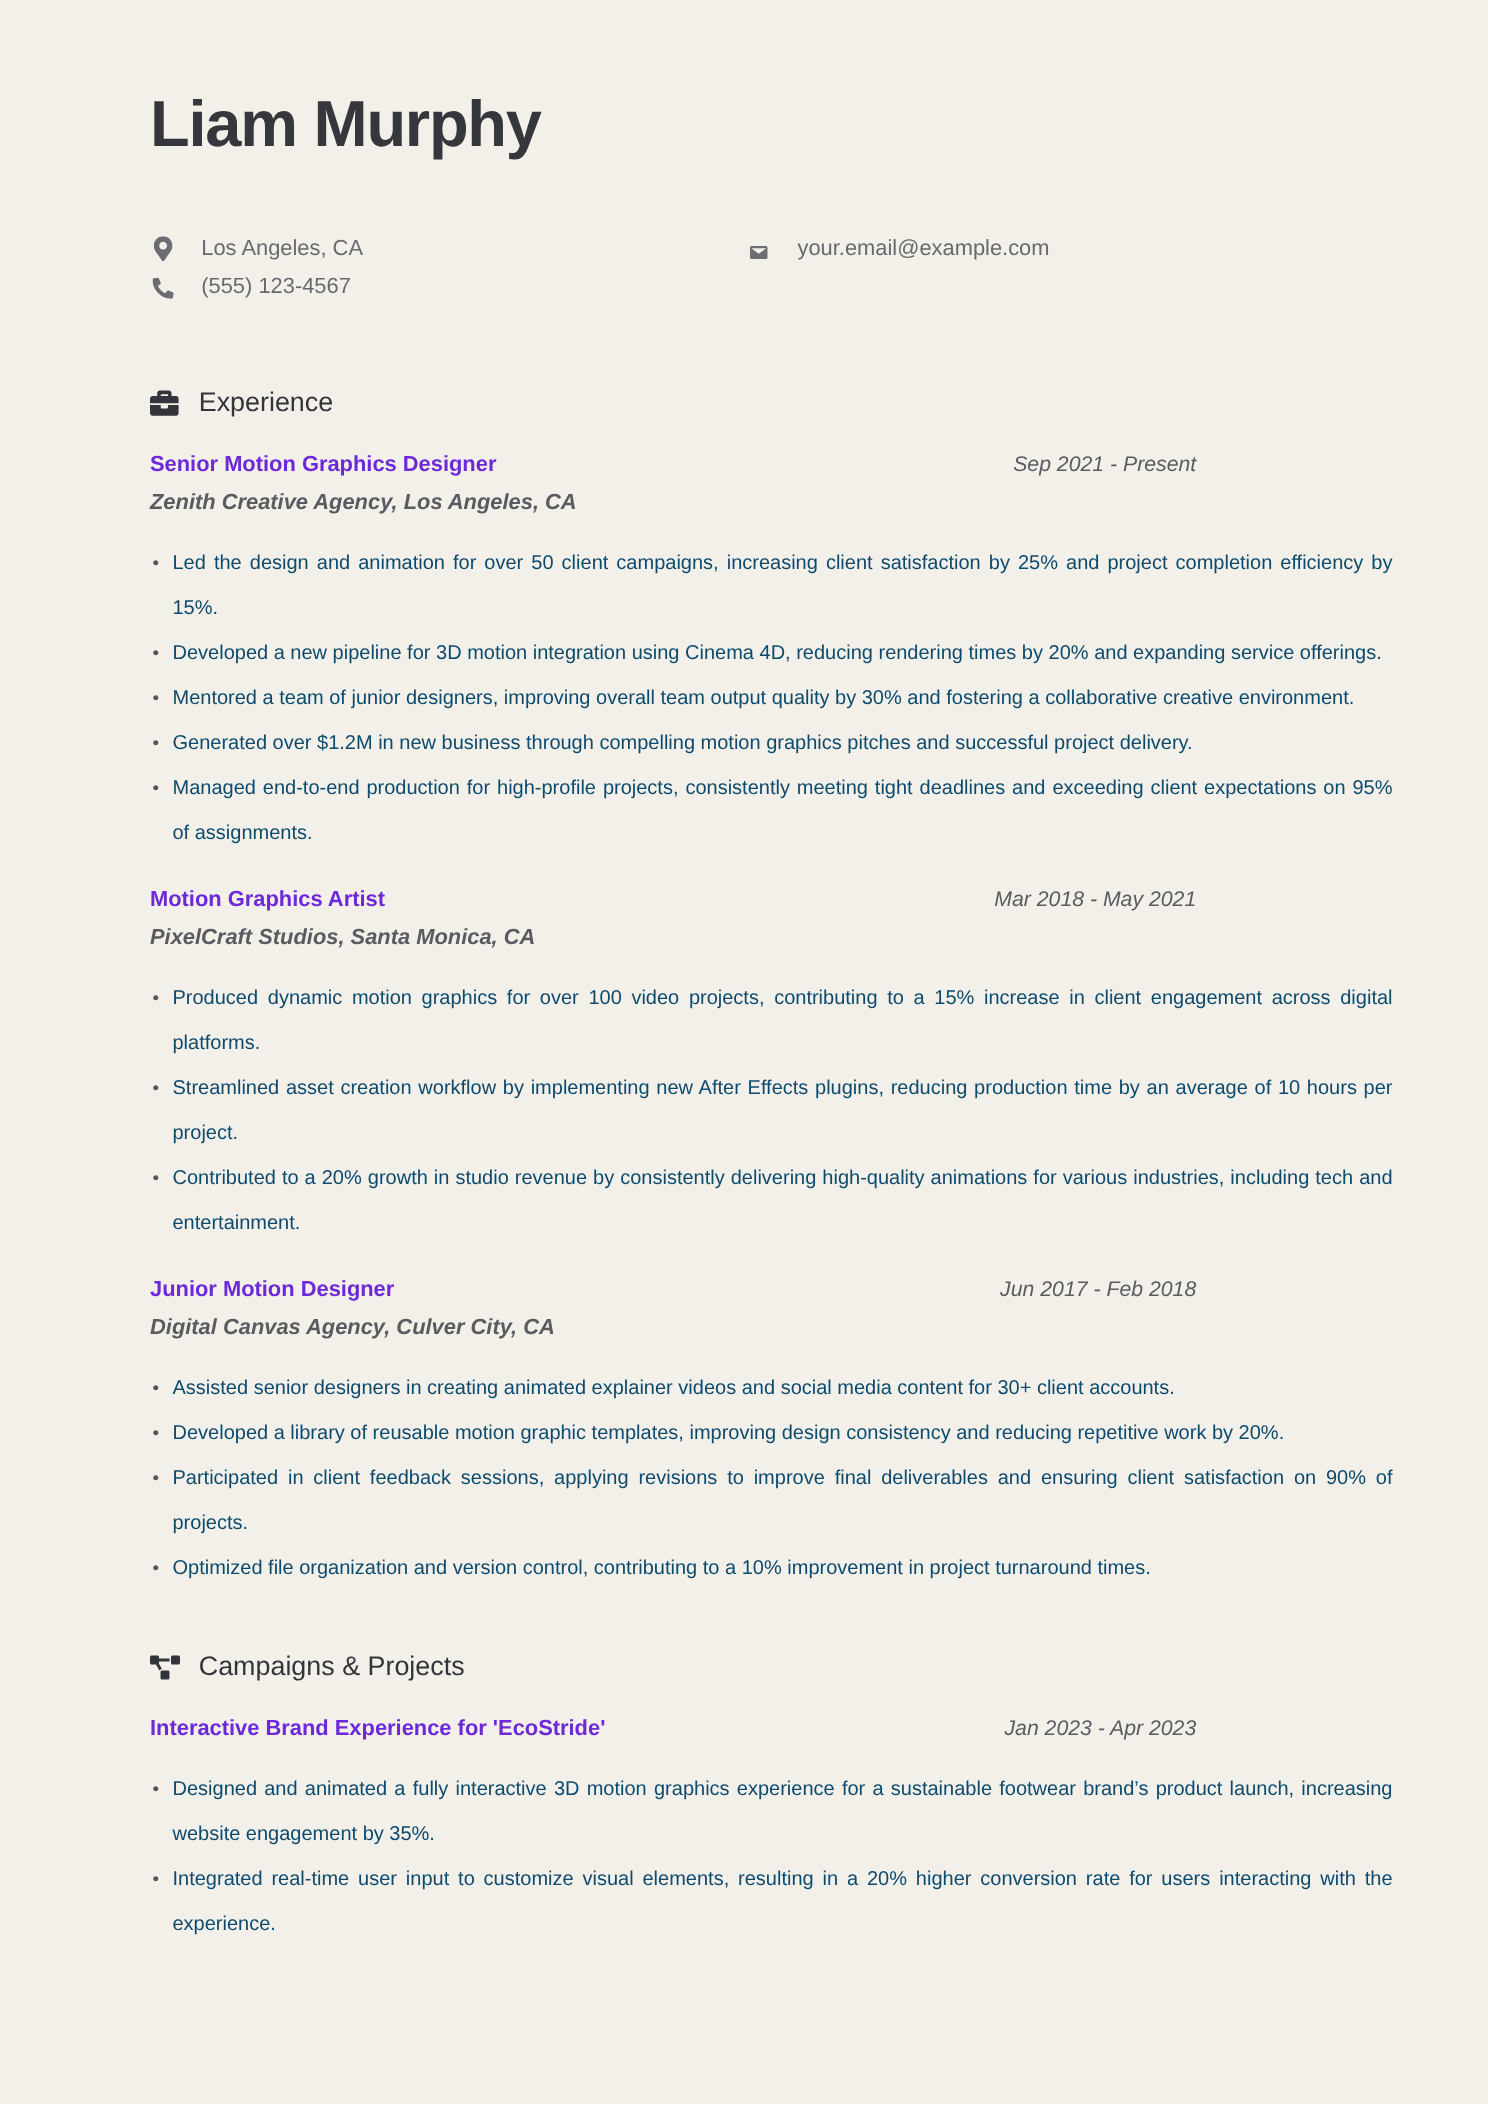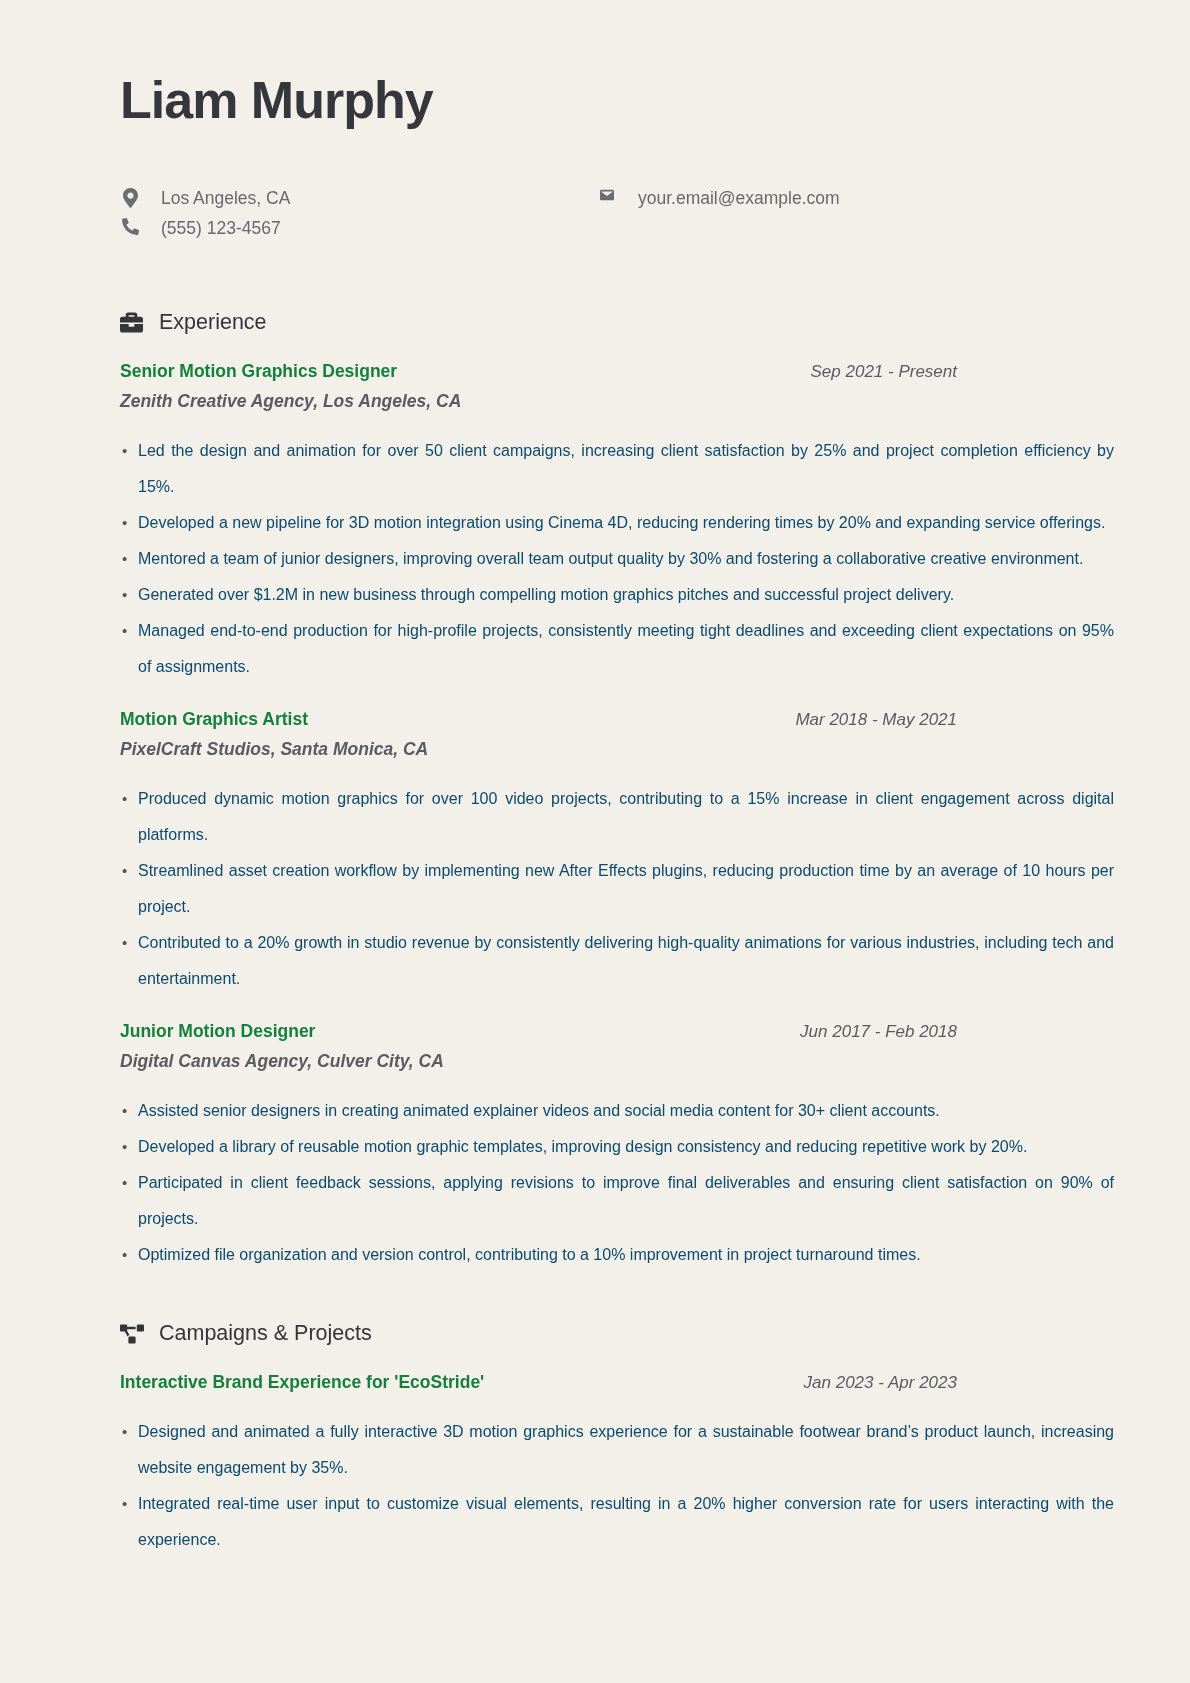--- a/index.html
+++ b/index.html
@@ -18,41 +18,41 @@
     font-size: 52px;
     font-weight: 700;
     letter-spacing: -1px;
     color: #36373c;
     margin-bottom: 58px;
   }
 
   
   .contact { display: grid; grid-template-columns: 477px 1fr; }
   .contact-col > .contact-item { margin-bottom: 9px; }
-  .contact-item { display: flex; align-items: flex-start; }
+  .contact-item { display: flex; align-items: flex-end; }
   .contact-item .c-icon {
     width: 20px; display: inline-flex; justify-content: center; align-items: center;
     flex: 0 0 20px;
   }
   .contact-item .c-icon svg { fill: #6b6d72; }
   .contact-item .c-text { margin-left: 21px; font-size: 17.5px; color: #67696e; }
 
   
   .section { margin-top: 62px; }
   .section.projects { margin-top: 48px; }
   .section-header { display: flex; align-items: center; }
   .section-header .s-icon { width: 24px; display: inline-flex; align-items: center; }
   .section-header .s-icon svg { fill: #34353a; }
   .section-header h2 { font-size: 21.5px; font-weight: 400; color: #34353a; margin-left: 15px; }
 
   
   .entry { margin-top: 26px; }
   .entry + .entry { margin-top: 24px; }
   .entry-head { display: flex; justify-content: space-between; align-items: baseline; }
-  .entry-title { font-size: 17.5px; font-weight: 700; color: #15803d; }
+  .entry-title { font-size: 17.5px; font-weight: 700; color: #6d28d9; }
   .entry-date { font-size: 17px; font-style: italic; color: #5a5b60; padding-right: 157px; white-space: nowrap; }
   .entry-company { margin-top: 9px; font-size: 17.5px; font-style: italic; color: #5a5b60; font-weight: bold; }
 
   ul.bullets { list-style: none; margin-top: 21px; }
   ul.bullets li {
     position: relative;
     padding-left: 18px;
     font-size: 16px;
     line-height: 36px;
     color: #0c4a6e;

